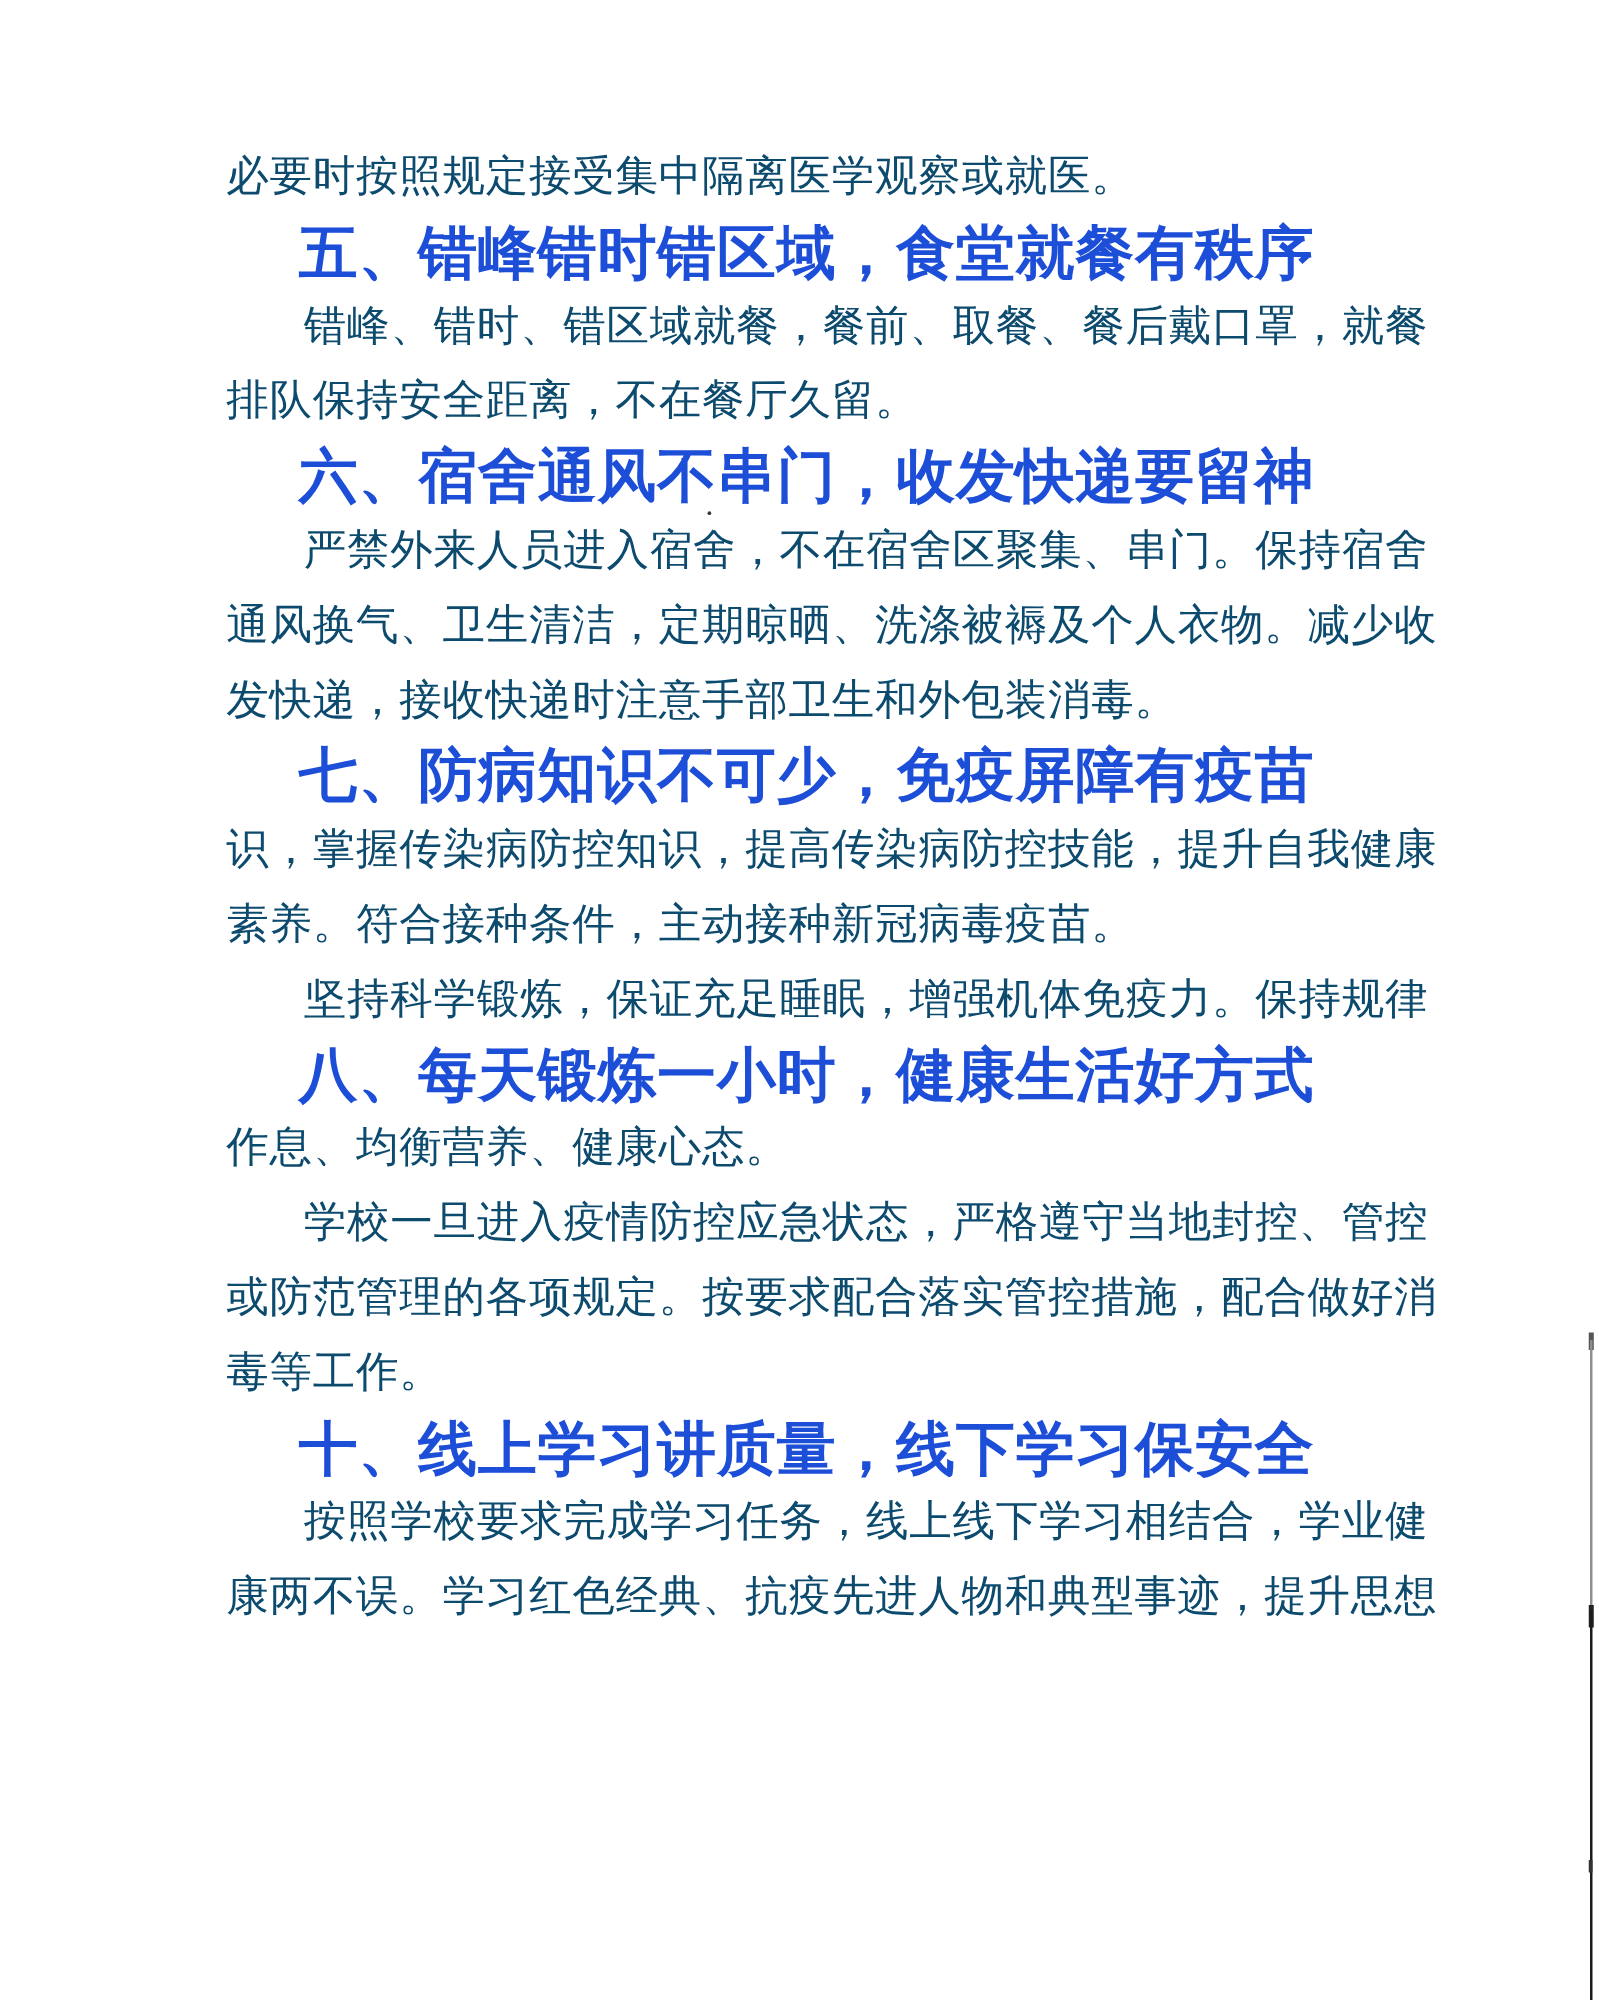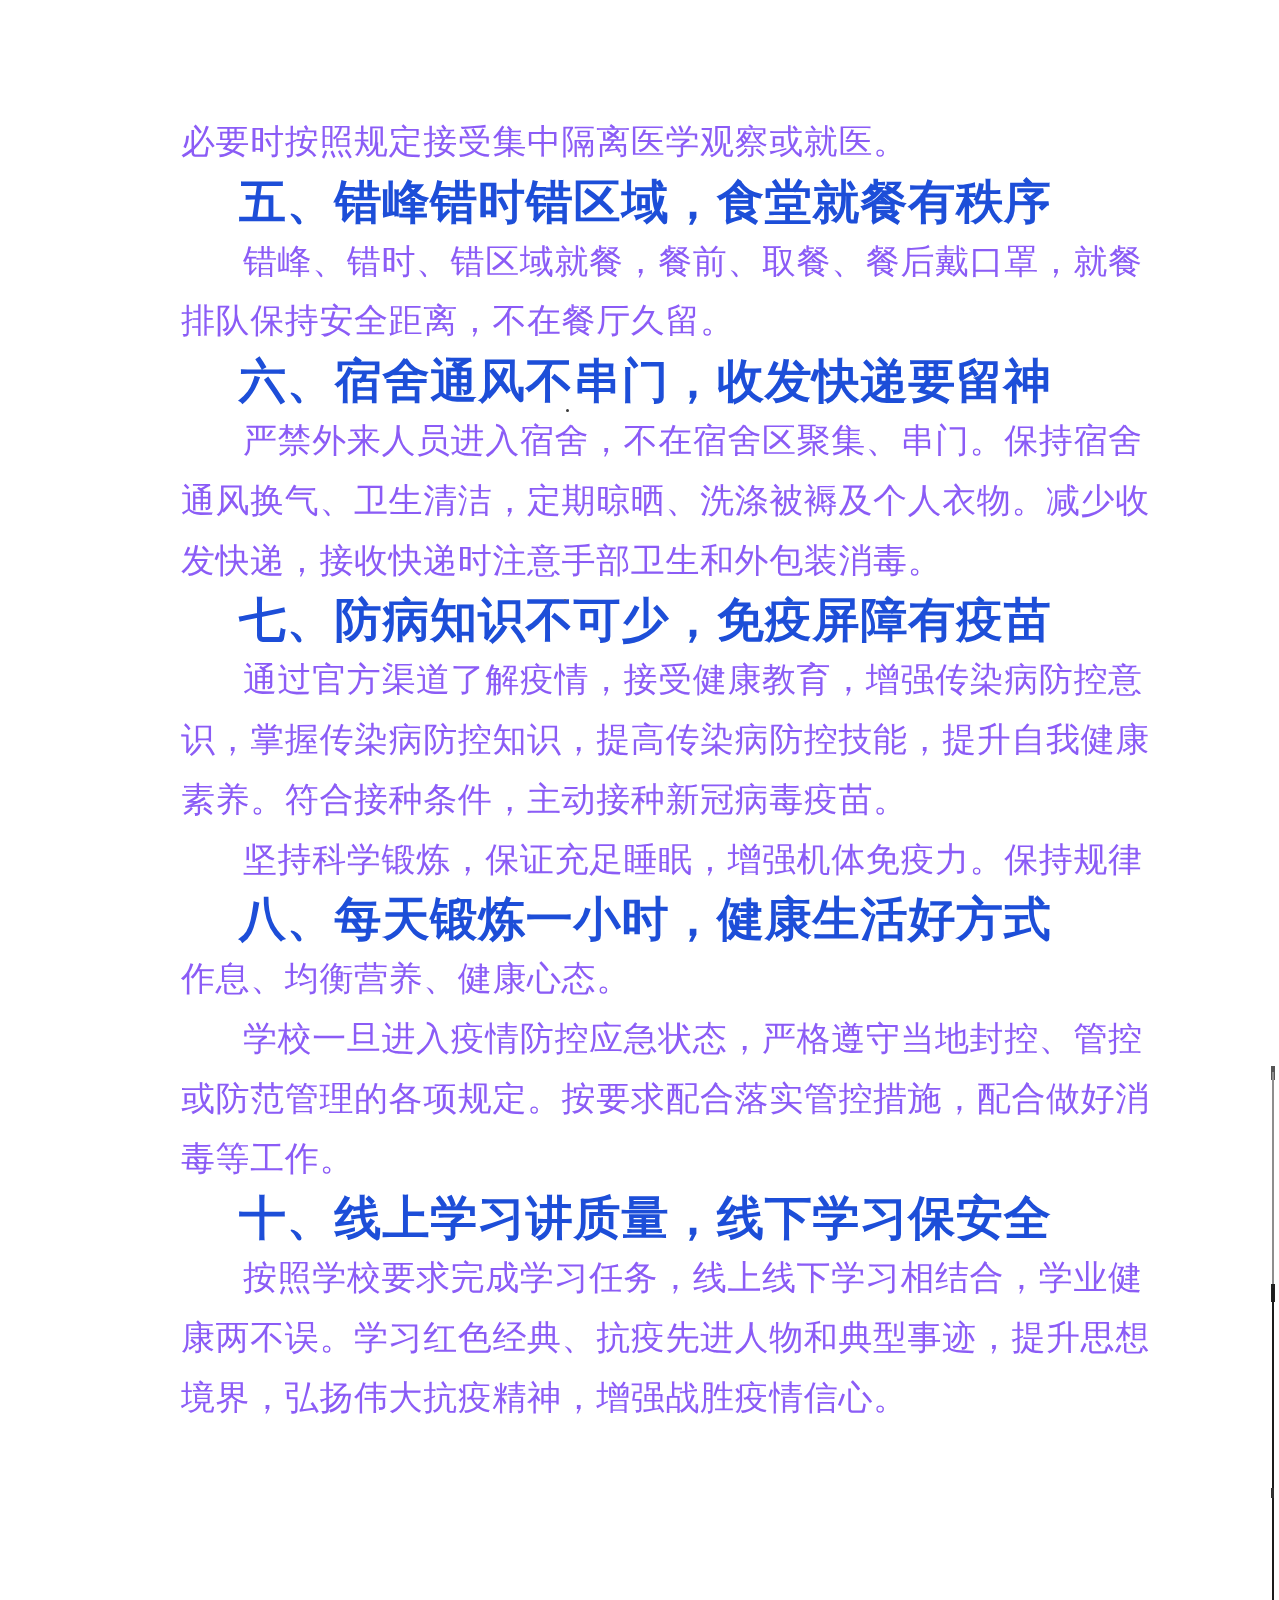--- a/index.html
+++ b/index.html
@@ -18,21 +18,21 @@
     position: absolute;
     left: 181px;
     top: 122px;
     width: 1000px;
   }
   .line {
     height: 59.8px;
     line-height: 40px;
     font-size: 34px;
     letter-spacing: 0.6px;
-    color: #8b5cf6;
+    color: #0c4a6e;
     white-space: nowrap;
     font-family: "Liberation Serif", "DejaVu Serif", serif;
   }
   .line.first {
     text-indent: 62px;
   }
   .line.heading {
     font-family: Liberation Sans, sans-serif;
     font-weight: 700;
     font-size: 47px;
@@ -56,33 +56,31 @@
   <div class="textblock">
     <div class="line">必要时按照规定接受集中隔离医学观察或就医。</div>
     <div class="line heading">五、错峰错时错区域，食堂就餐有秩序</div>
     <div class="line first">错峰、错时、错区域就餐，餐前、取餐、餐后戴口罩，就餐</div>
     <div class="line">排队保持安全距离，不在餐厅久留。</div>
     <div class="line heading">六、宿舍通风不串门，收发快递要留神</div>
     <div class="line first">严禁外来人员进入宿舍，不在宿舍区聚集、串门。保持宿舍</div>
     <div class="line">通风换气、卫生清洁，定期晾晒、洗涤被褥及个人衣物。减少收</div>
     <div class="line">发快递，接收快递时注意手部卫生和外包装消毒。</div>
     <div class="line heading">七、防病知识不可少，免疫屏障有疫苗</div>
-    <div class="line first">通过官方渠道了解疫情，接受健康教育，增强传染病防控意</div>
     <div class="line">识，掌握传染病防控知识，提高传染病防控技能，提升自我健康</div>
     <div class="line">素养。符合接种条件，主动接种新冠病毒疫苗。</div>
     <div class="line first">坚持科学锻炼，保证充足睡眠，增强机体免疫力。保持规律</div>
     <div class="line heading">八、每天锻炼一小时，健康生活好方式</div>
     <div class="line">作息、均衡营养、健康心态。</div>
     <div class="line first">学校一旦进入疫情防控应急状态，严格遵守当地封控、管控</div>
     <div class="line">或防范管理的各项规定。按要求配合落实管控措施，配合做好消</div>
     <div class="line">毒等工作。</div>
     <div class="line heading">十、线上学习讲质量，线下学习保安全</div>
     <div class="line first">按照学校要求完成学习任务，线上线下学习相结合，学业健</div>
     <div class="line">康两不误。学习红色经典、抗疫先进人物和典型事迹，提升思想</div>
-    <div class="line">境界，弘扬伟大抗疫精神，增强战胜疫情信心。</div>
   </div>
 
   <div class="artifact" style="left:1271px; top:1066px; width:4px; height:14px; background:#555555;"></div>
   <div class="artifact" style="left:1272px; top:1072px; width:2px; height:216px; background:#8e8e8e;"></div>
   <div class="artifact" style="left:1271px; top:1284px; width:4px; height:18px; background:#222222;"></div>
   <div class="artifact" style="left:1272px; top:1288px; width:2px; height:312px; background:#1c1c1c;"></div>
   <div class="artifact" style="left:1271px; top:1488px; width:3px; height:10px; background:#333333;"></div>
 
   <div class="speck" style="left:566px; top:409px; width:3px; height:3px; background:#3a3a3a;"></div>
   <div class="speck" style="left:564px; top:599px; width:2px; height:2px; background:#6a6a6a;"></div>

